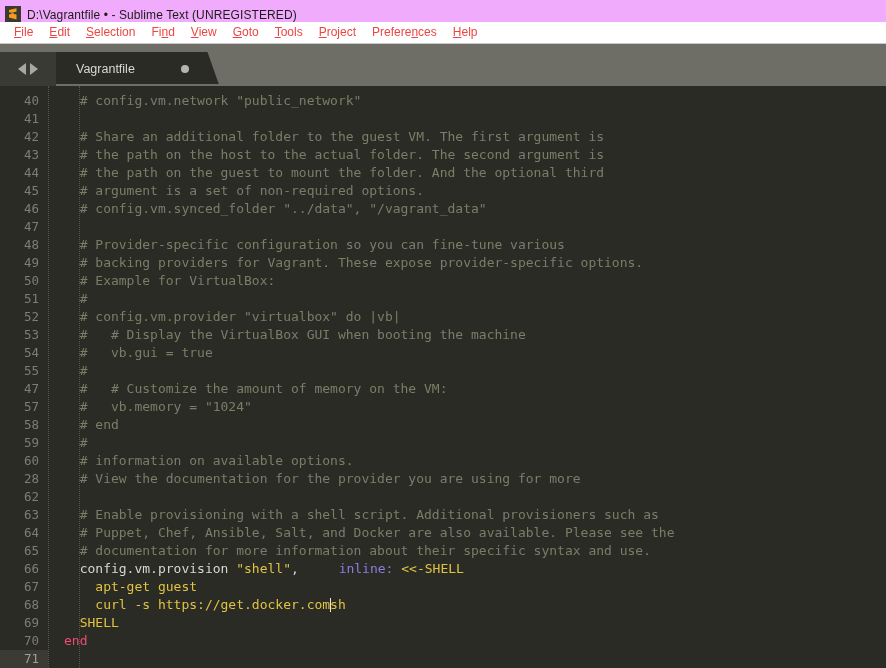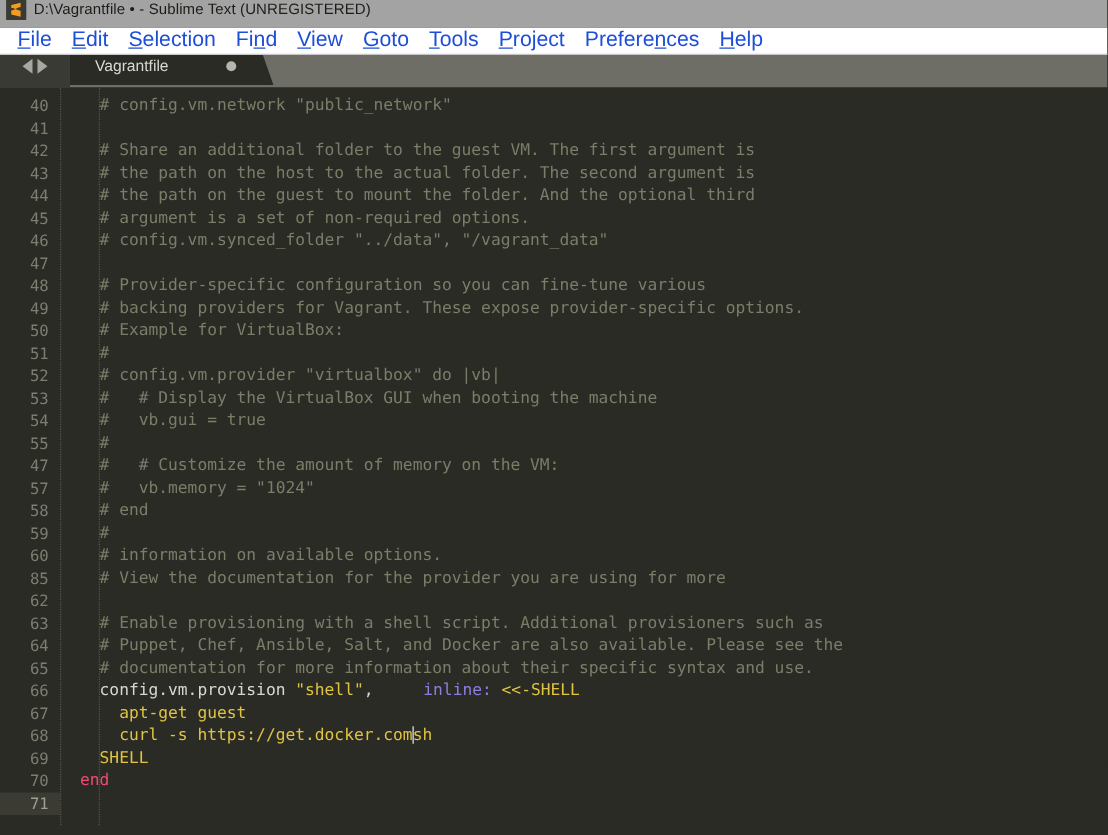--- a/index.html
+++ b/index.html
@@ -11,23 +11,23 @@
     width: 886px;
     height: 668px;
     overflow: hidden;
     font-family: "Liberation Sans", sans-serif;
     -webkit-font-smoothing: antialiased;
   }
 
   
   .titlebar {
     height: 22px;
-    background: #a3a3a3;
-    display: flex;
-    align-items: flex-start;
+    background: #f0abfc;
+    display: flex;
+    align-items: flex-end;
     padding: 0 0 0 2px;
     box-sizing: border-box;
     position: relative;
   }
   .app-icon {
     width: 16px;
     height: 16px;
     background: #3a3a33;
     margin: 0 6px 0 3px;
     position: relative;
@@ -47,32 +47,32 @@
   .menubar {
     height: 22px;
     background: #ffffff;
     display: flex;
     align-items: center;
     padding-left: 6px;
     box-sizing: border-box;
     border-bottom: 1px solid #c8c8c8;
   }
   .menu-item {
-    font-size: 17px;
-    color: #1d4ed8;
+    font-size: 12px;
+    color: #ef4444;
     padding: 1px 8px 2px 8px;
     white-space: nowrap;
     cursor: default;
     font-family: "Liberation Sans", sans-serif;
   }
   .menu-item u { text-decoration: underline; }
 
   
   .tabbar {
-    height: 26px;
+    height: 42px;
     background: #6e6e66;
     display: flex;
     align-items: flex-end;
     position: relative;
     overflow: hidden;
   }
   .tab-nav {
     width: 56px;
     height: 34px;
     background: #3a3a34;
@@ -255,21 +255,21 @@
       <div class="gnum">51</div>
       <div class="gnum">52</div>
       <div class="gnum">53</div>
       <div class="gnum">54</div>
       <div class="gnum">55</div>
       <div class="gnum">47</div>
       <div class="gnum">57</div>
       <div class="gnum">58</div>
       <div class="gnum">59</div>
       <div class="gnum">60</div>
-      <div class="gnum">85</div>
+      <div class="gnum">28</div>
       <div class="gnum">62</div>
       <div class="gnum">63</div>
       <div class="gnum">64</div>
       <div class="gnum">65</div>
       <div class="gnum">66</div>
       <div class="gnum">67</div>
       <div class="gnum">68</div>
       <div class="gnum">69</div>
       <div class="gnum">70</div>
       <div class="gnum active">71</div>

